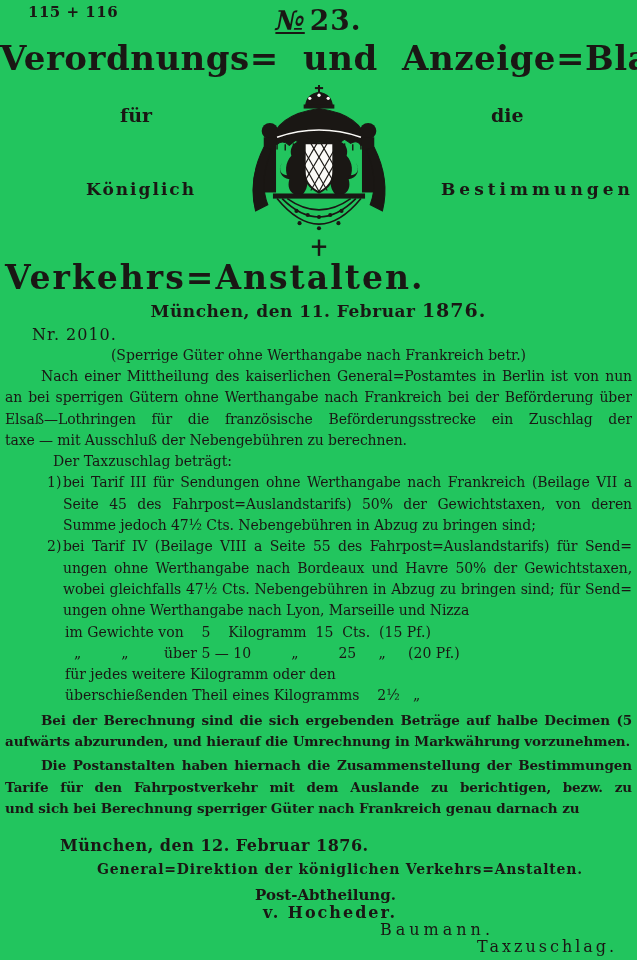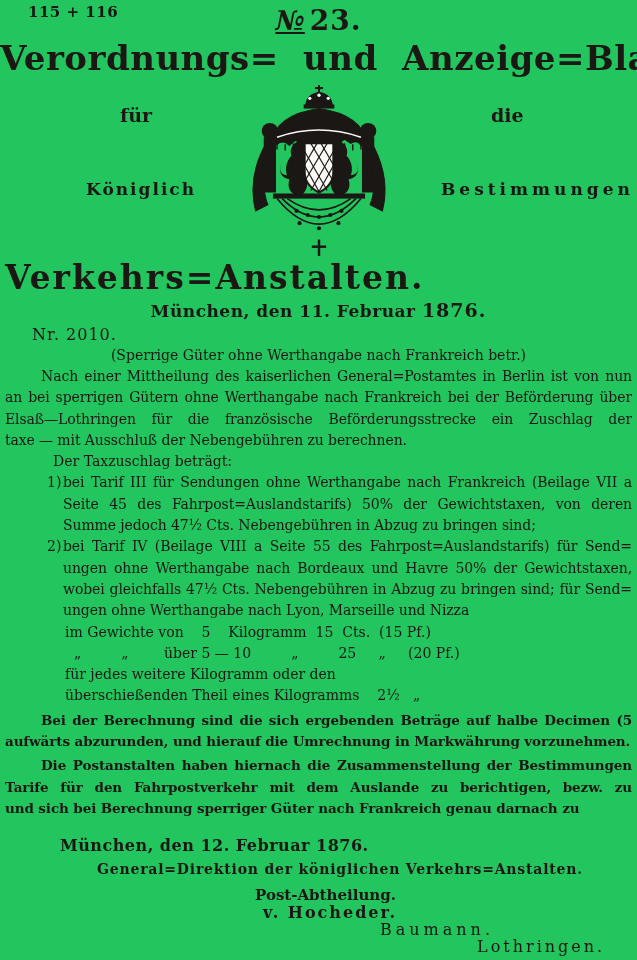--- a/index.html
+++ b/index.html
@@ -198,16 +198,16 @@
       <div class="bline j ind">Die Postanstalten haben hiernach die Zusammenstellung der Bestimmungen und</div>
       <div class="bline j">Tarife für den Fahrpostverkehr mit dem Auslande zu berichtigen, bezw. zu ergänzen</div>
       <div class="bline">und sich bei Berechnung sperriger Güter nach Frankreich genau darnach zu richten.</div>
     </div>
 
     <div class="c-date">München, den 12. Februar 1876.</div>
     <div class="c-issuer">General=Direktion der königlichen Verkehrs=Anstalten.</div>
     <div class="c-dept">Post-Abtheilung.</div>
     <div class="c-sig1">v. Hocheder.</div>
     <div class="c-sig2">Baumann.</div>
-    <div class="c-sig3">Lothringen.</div>
+    <div class="c-sig3">Taxzuschlag.</div>
 
   </div>
 </div>
 
 </body></html>

